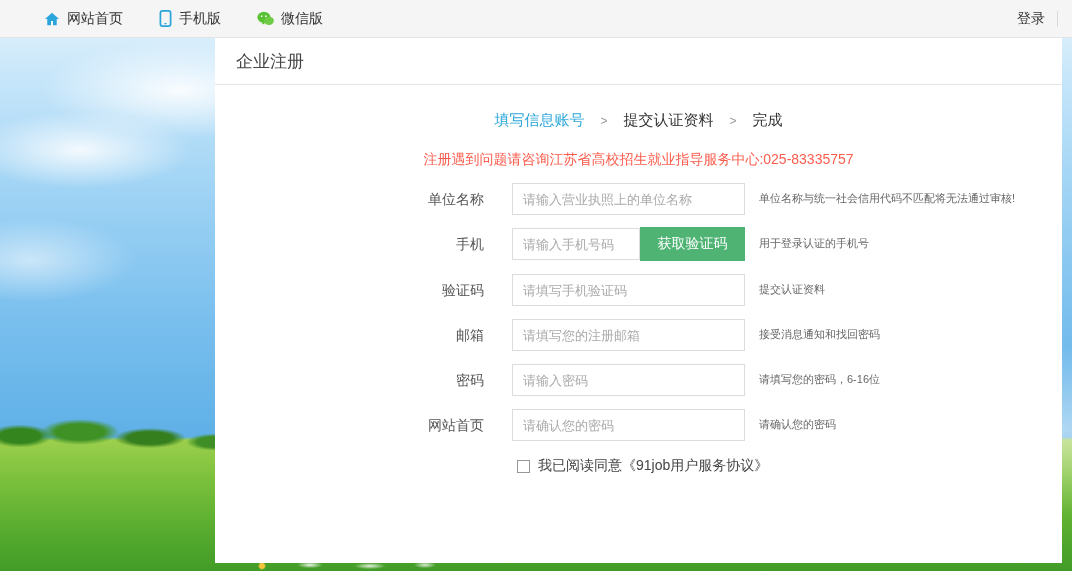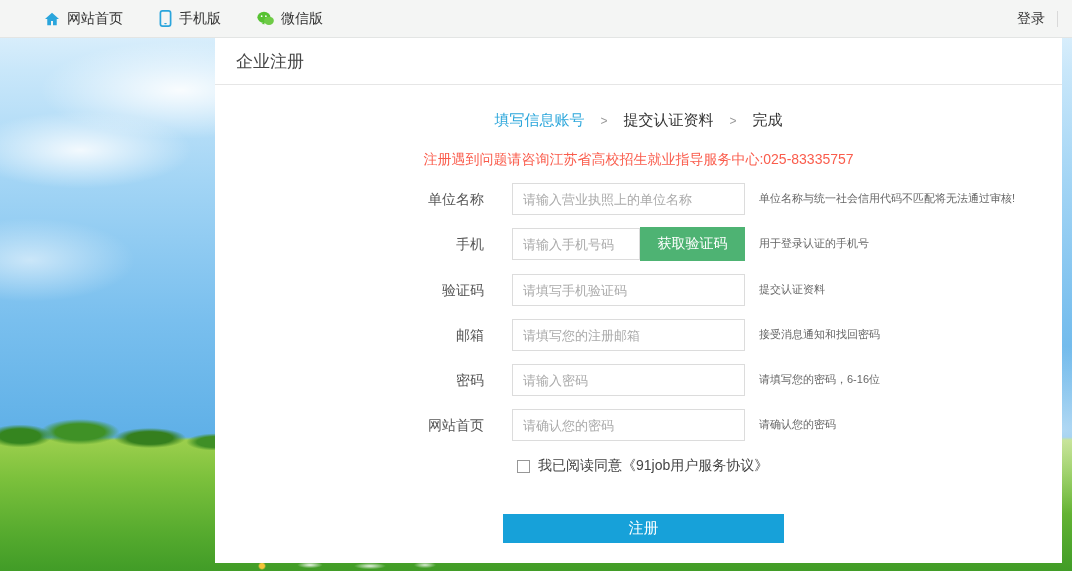--- a/index.html
+++ b/index.html
@@ -260,15 +260,14 @@
       </span>
       <span class="hint">请确认您的密码</span>
     </div>
 
     <div class="agree-row">
       <span class="checkbox"></span>
       <span>我已阅读同意</span>
       <a class="agree-link">《91job用户服务协议》</a>
     </div>
 
-    <button class="submit-btn" type="button">注册</button>
   </form>
 </main>
 
 </body></html>

